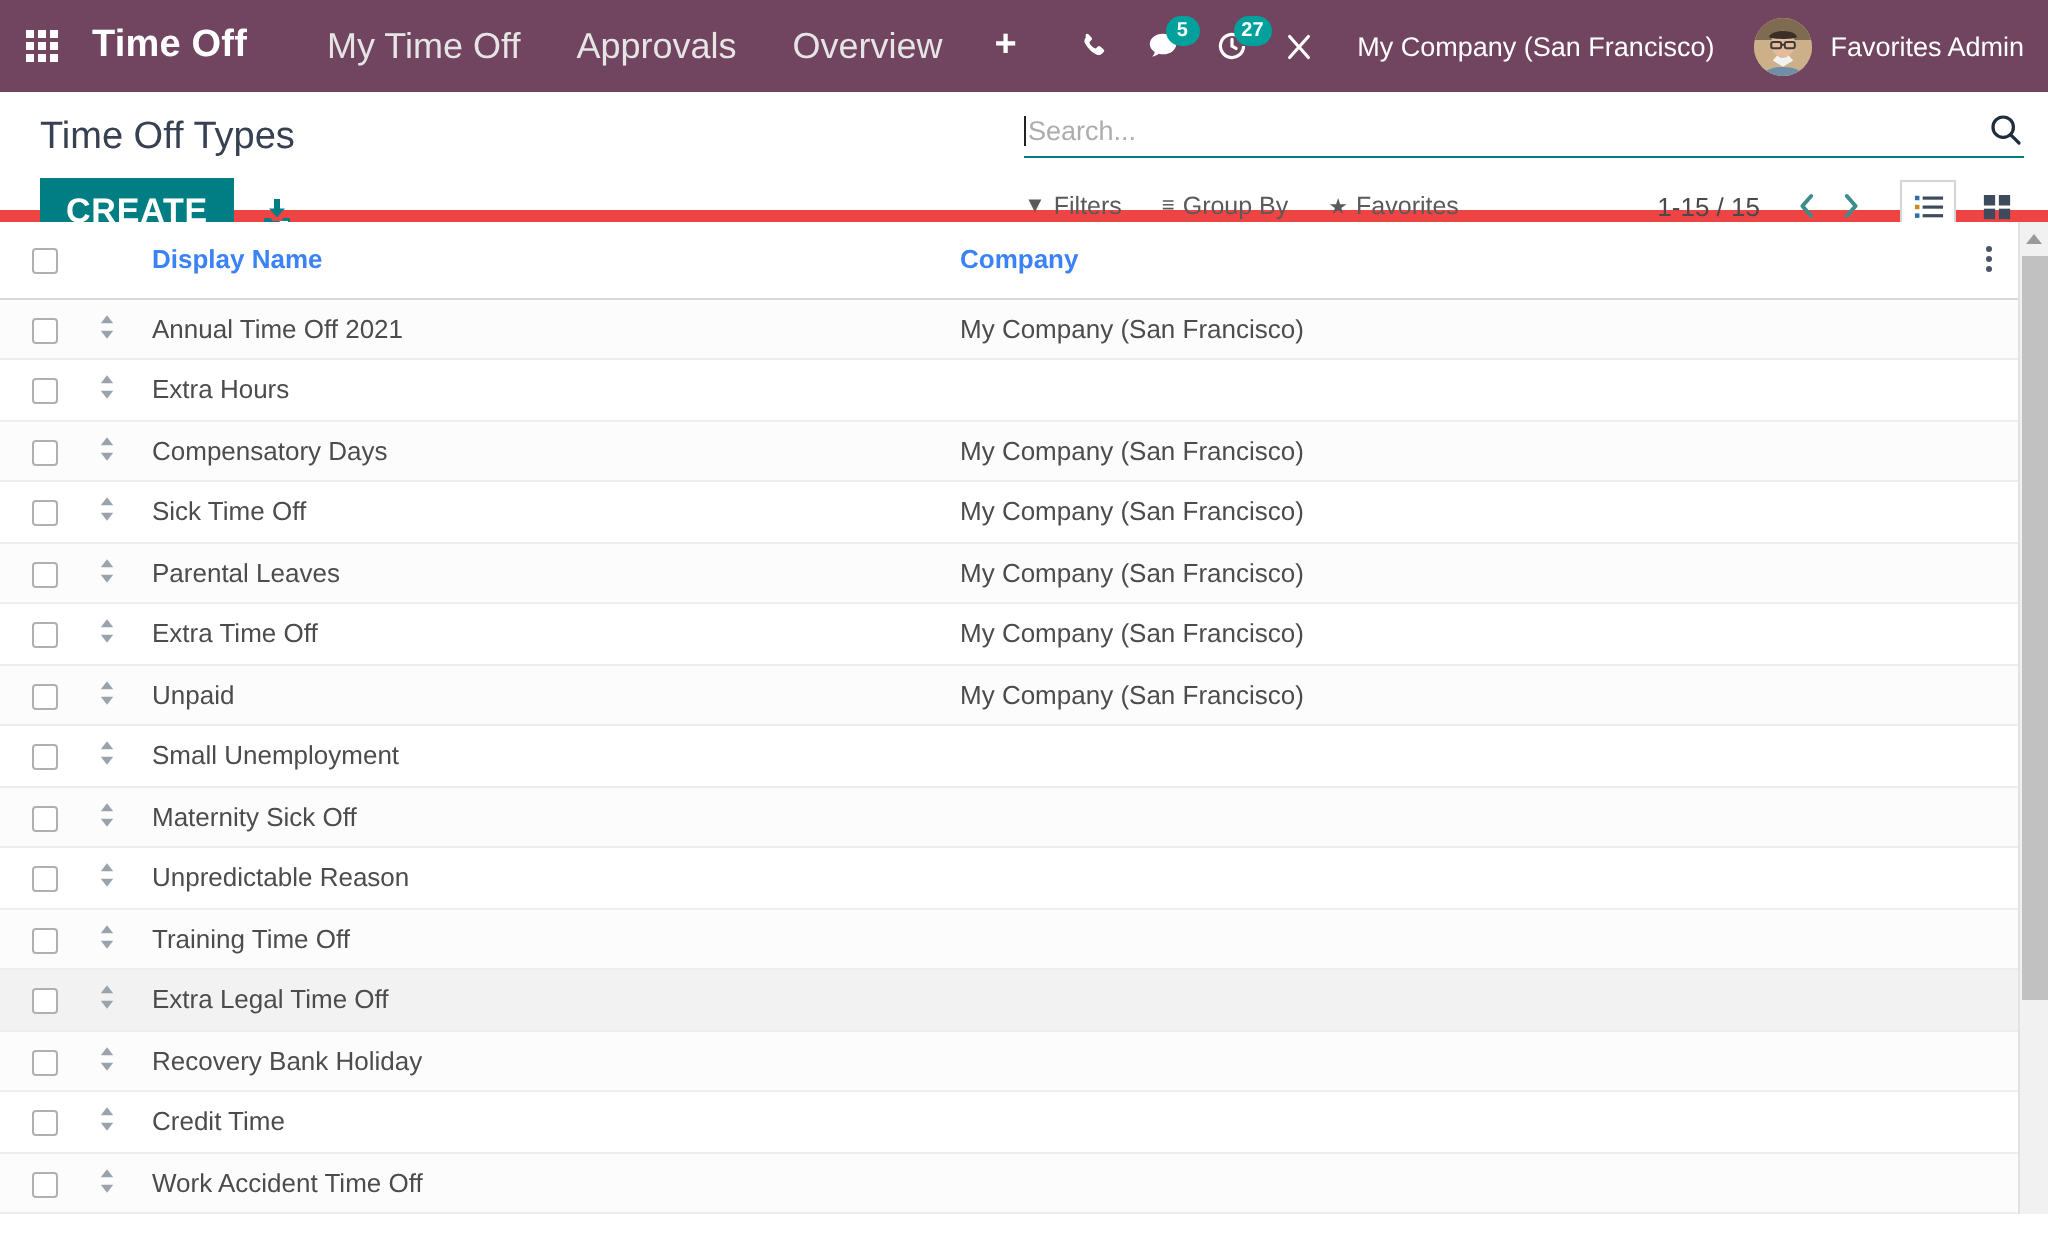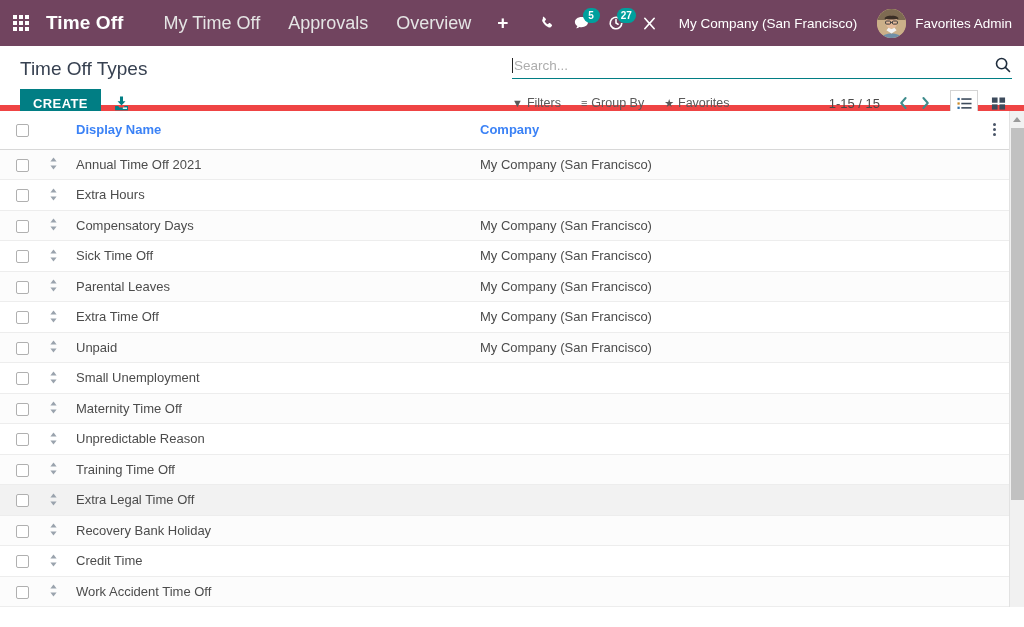--- a/index.html
+++ b/index.html
@@ -118,21 +118,21 @@
     color: #374151;
     padding-top: 11px;
     line-height: 24px;
     white-space: nowrap;
   }
   .cp-buttons { display: flex; align-items: center; gap: 10px; margin-top: 8px; }
   .btn-create {
     background: #017e84;
     color: #ffffff;
     border: none;
-    font-size: 13px;
+    font-size: 17px;
     font-weight: bold;
     letter-spacing: .4px;
     padding: 7px 13px;
     cursor: pointer;
     font-family: inherit;
   }
   .icon-import {
     width: 22px; height: 22px;
     display: flex; align-items: center; justify-content: center;
     cursor: pointer;
@@ -552,21 +552,21 @@
           <td class="col-name cell-name">Small Unemployment</td>
           <td class="col-company cell-company"></td>
           <td class="col-opts"></td>
         </tr>
         <tr class="row-alt">
           <td class="col-check"><span class="cb"></span></td>
           <td class="col-handle"><span class="handle"><svg width="9" height="13" viewBox="0 0 9 13" fill="#9aa3ad">
                 <path d="M4.5 0.6L7.6 4.6H1.4z"></path>
                 <path d="M4.5 12.4L1.4 8.4h6.2z"></path>
               </svg></span></td>
-          <td class="col-name cell-name">Maternity Time Off</td>
+          <td class="col-name cell-name">Maternity Sick Off</td>
           <td class="col-company cell-company"></td>
           <td class="col-opts"></td>
         </tr>
         <tr>
           <td class="col-check"><span class="cb"></span></td>
           <td class="col-handle"><span class="handle"><svg width="9" height="13" viewBox="0 0 9 13" fill="#9aa3ad">
                 <path d="M4.5 0.6L7.6 4.6H1.4z"></path>
                 <path d="M4.5 12.4L1.4 8.4h6.2z"></path>
               </svg></span></td>
           <td class="col-name cell-name">Unpredictable Reason</td>

